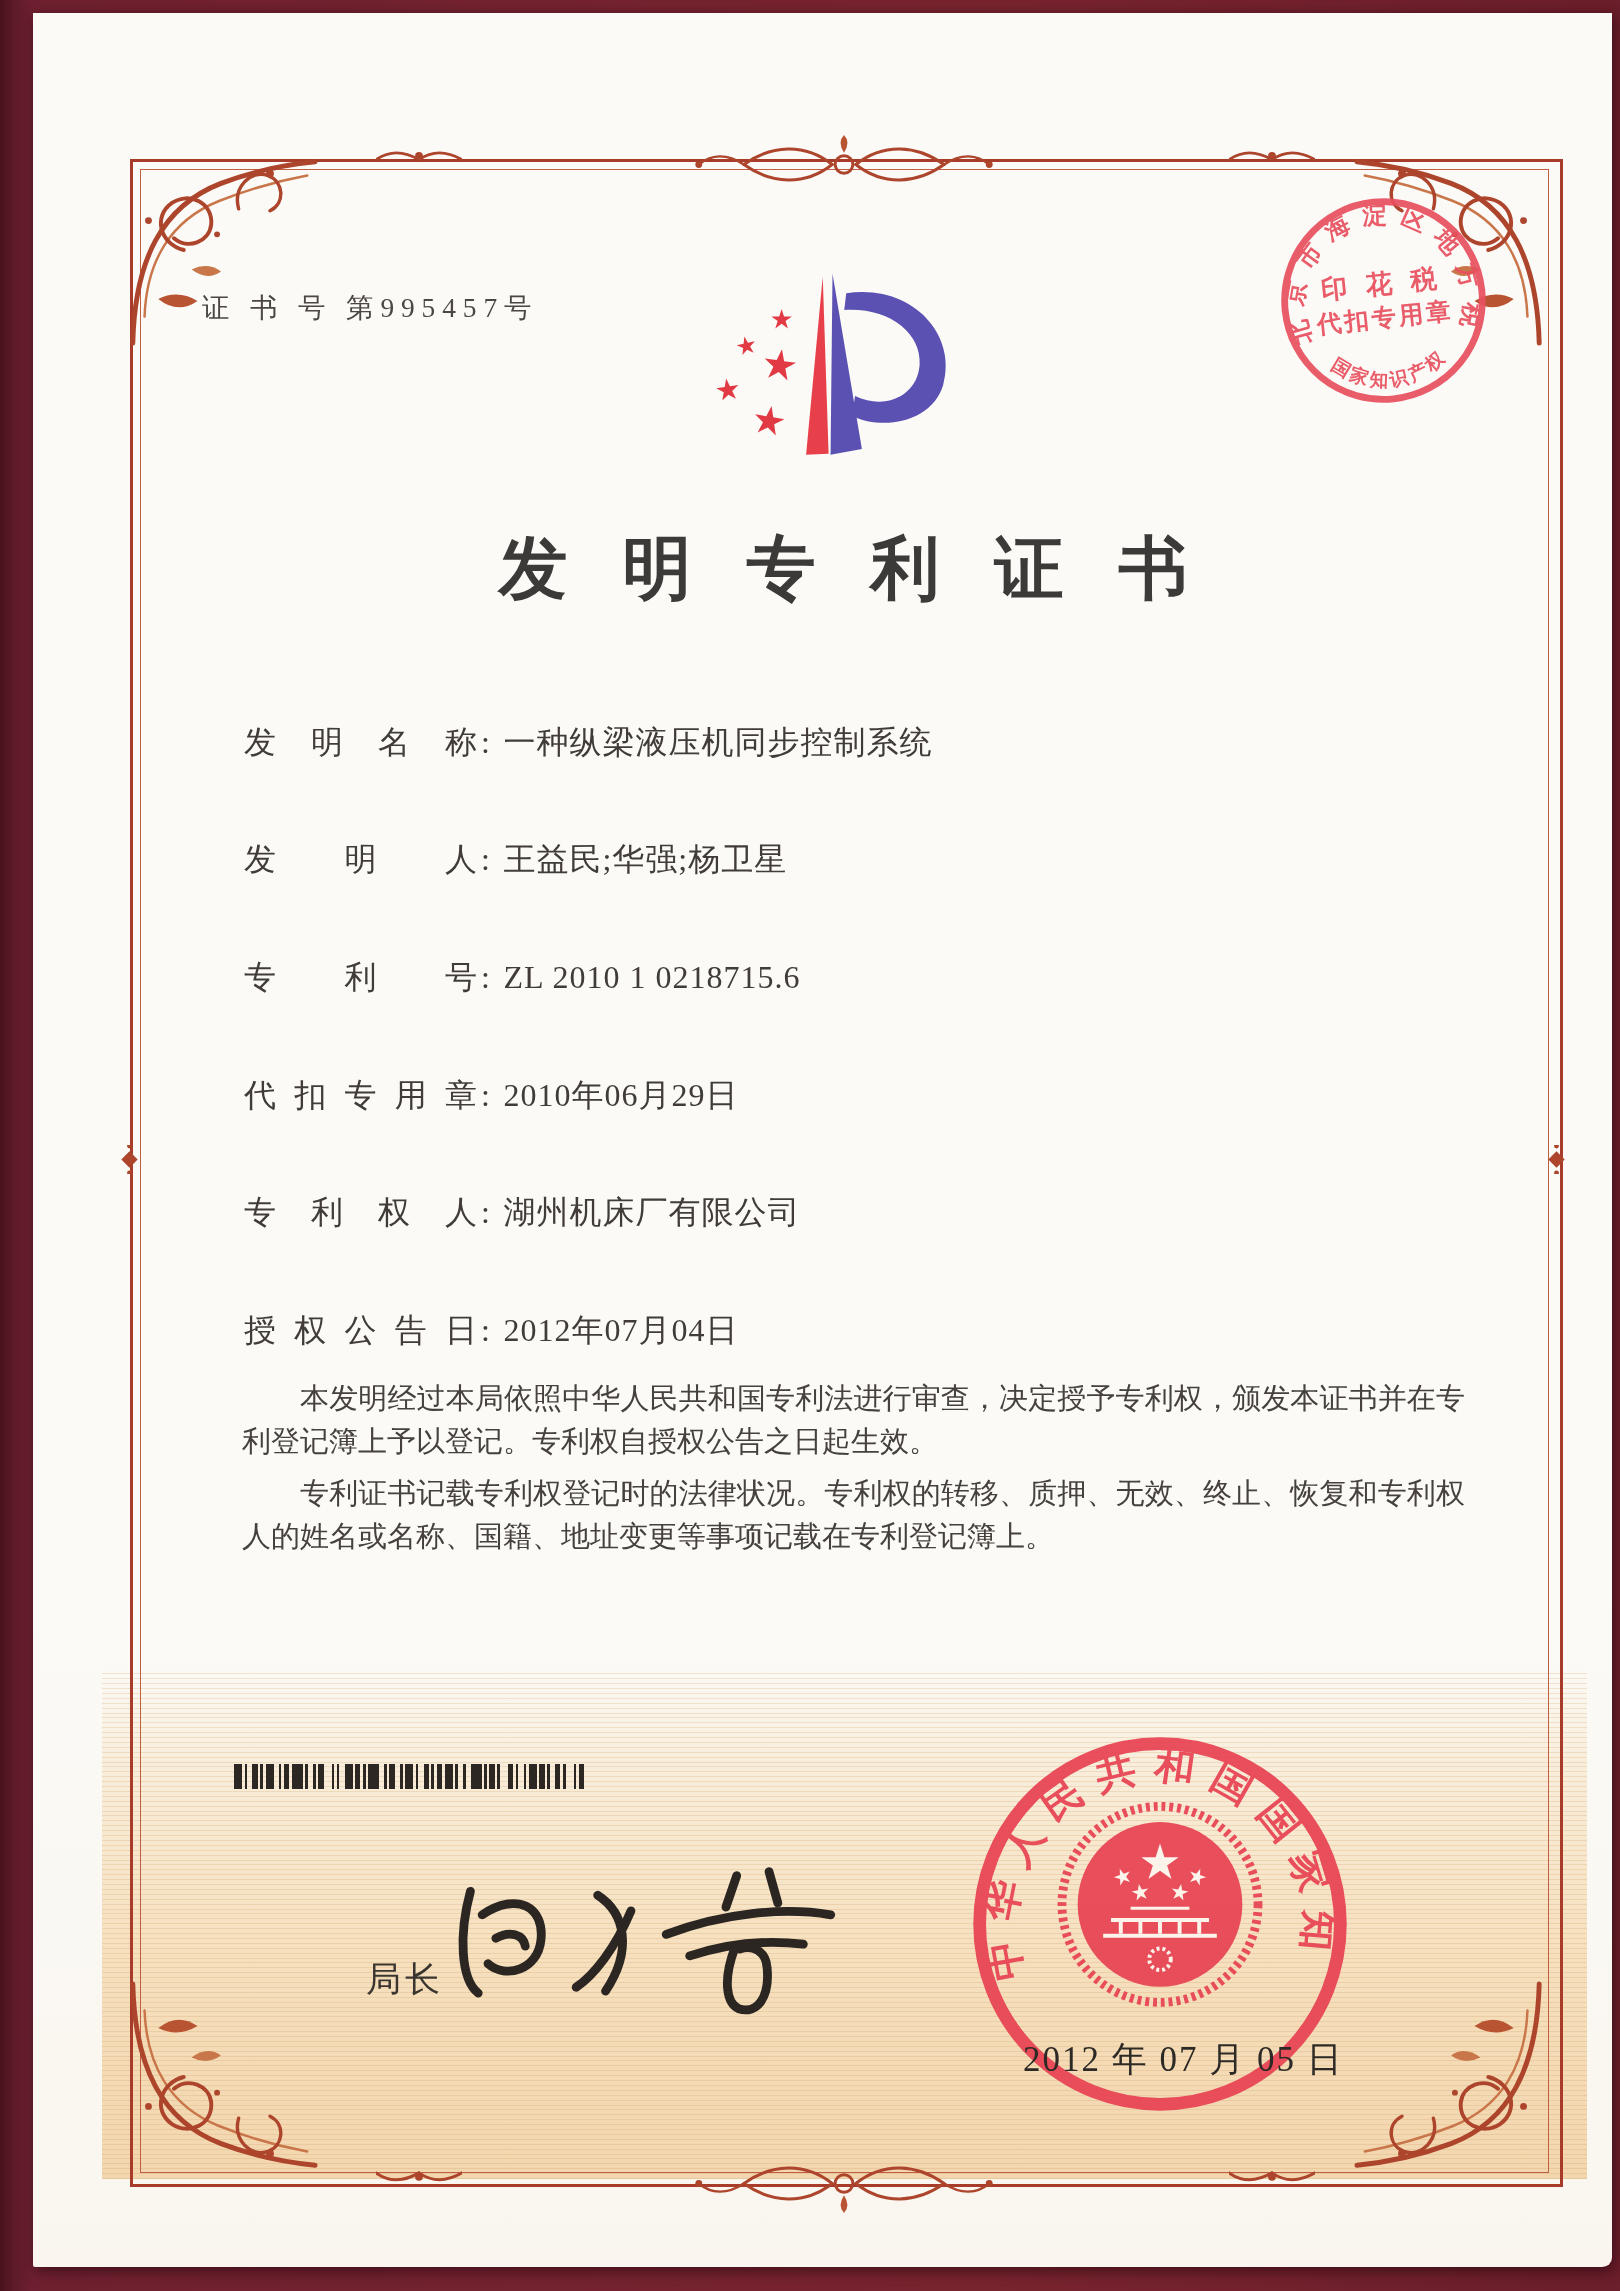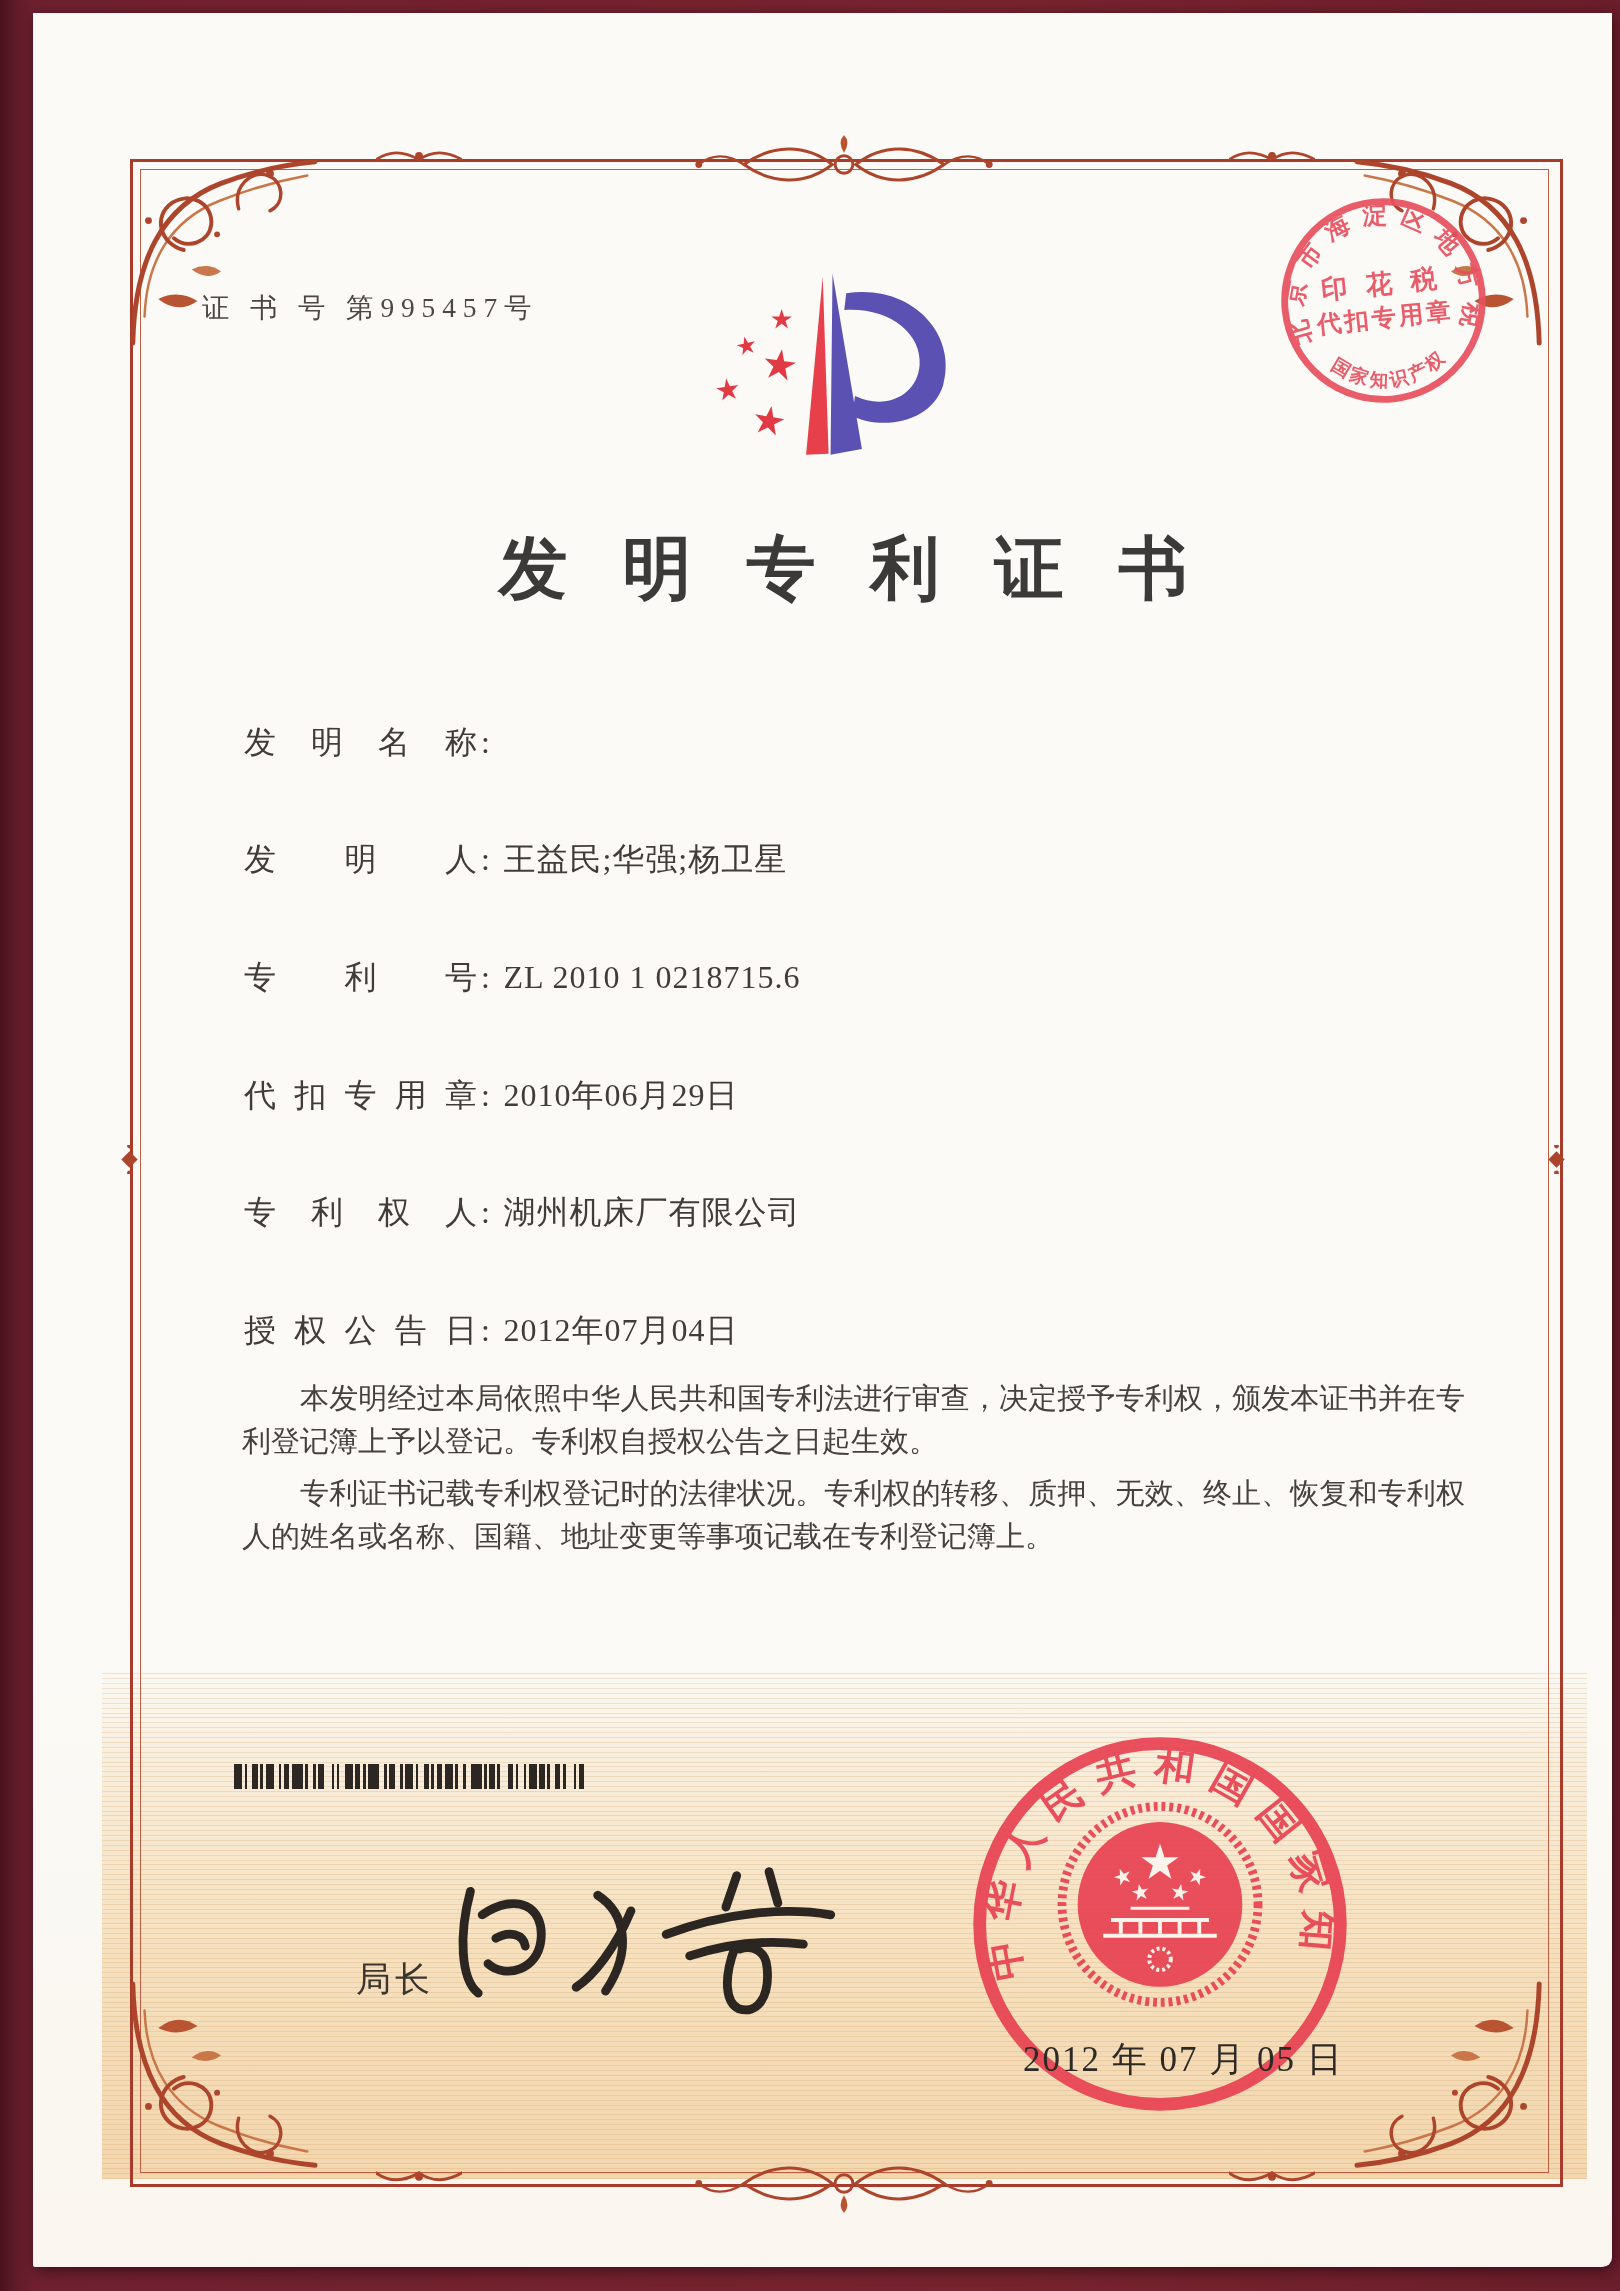--- a/index.html
+++ b/index.html
@@ -63,21 +63,21 @@
   .fr3{top:1061px;} .fr4{top:1178px;} .fr5{top:1296px;align-items:center;}
 
   .paragraphs{position:absolute;left:209px;top:1364px;width:1223px;
     font-size:29px;line-height:43px;color:#46413c;text-align:justify;}
   .paragraphs p{margin:0 0 9.8px 0;text-indent:2em;}
 
   .barcode{position:absolute;left:201px;top:1751px;width:443px;height:25.5px;
     display:flex;overflow:hidden;}
   .barcode i{display:block;height:100%;background:#2c2723;}
 
-  .signer{position:absolute;left:323px;top:1943px;font-size:35px;color:#3a352f;letter-spacing:3.9px;}
+  .signer{position:absolute;left:333px;top:1943px;font-size:35px;color:#3a352f;letter-spacing:3.9px;}
   .signature{position:absolute;left:410px;top:1841px;width:421px;height:196px;}
 
   .main-seal{position:absolute;left:929px;top:1713px;width:396px;height:396px;z-index:4;opacity:.93;}
   .issue-date{position:absolute;left:990px;top:2023px;width:294px;font-size:35px;color:#2d2a26;
     letter-spacing:2px;z-index:5;white-space:nowrap;}
 
   .footer{position:absolute;left:97px;top:2107px;width:1353px;text-align:center;
     font-size:24.5px;color:#5d5044;letter-spacing:5.9px;z-index:5;}
 </style>
 </head>
@@ -197,20 +197,21 @@
       </text>
       <text x="116" y="108" text-anchor="middle" font-size="27" letter-spacing="6" fill="#e8505f" font-weight="700">印 花 税</text>
       <text x="116" y="142" text-anchor="middle" font-size="25" letter-spacing="3" fill="#e8505f" font-weight="700">代扣专用章</text>
     </svg>
 
     <div class="title">发明专利证书</div>
 
     <div class="field-row fr0">
       <span class="field-label">发明名称</span>
         <span class="field-colon">:</span>
+      <span class="field-value">一种纵梁液压机同步控制系统</span>
     </div>
     <div class="field-row fr1">
       <span class="field-label">发明人</span>
         <span class="field-colon">:</span>
       <span class="field-value">王益民;华强;杨卫星</span>
     </div>
     <div class="field-row fr2">
       <span class="field-label">专利号</span>
         <span class="field-colon">:</span>
       <span class="field-value">ZL 2010 1 0218715.6</span>

